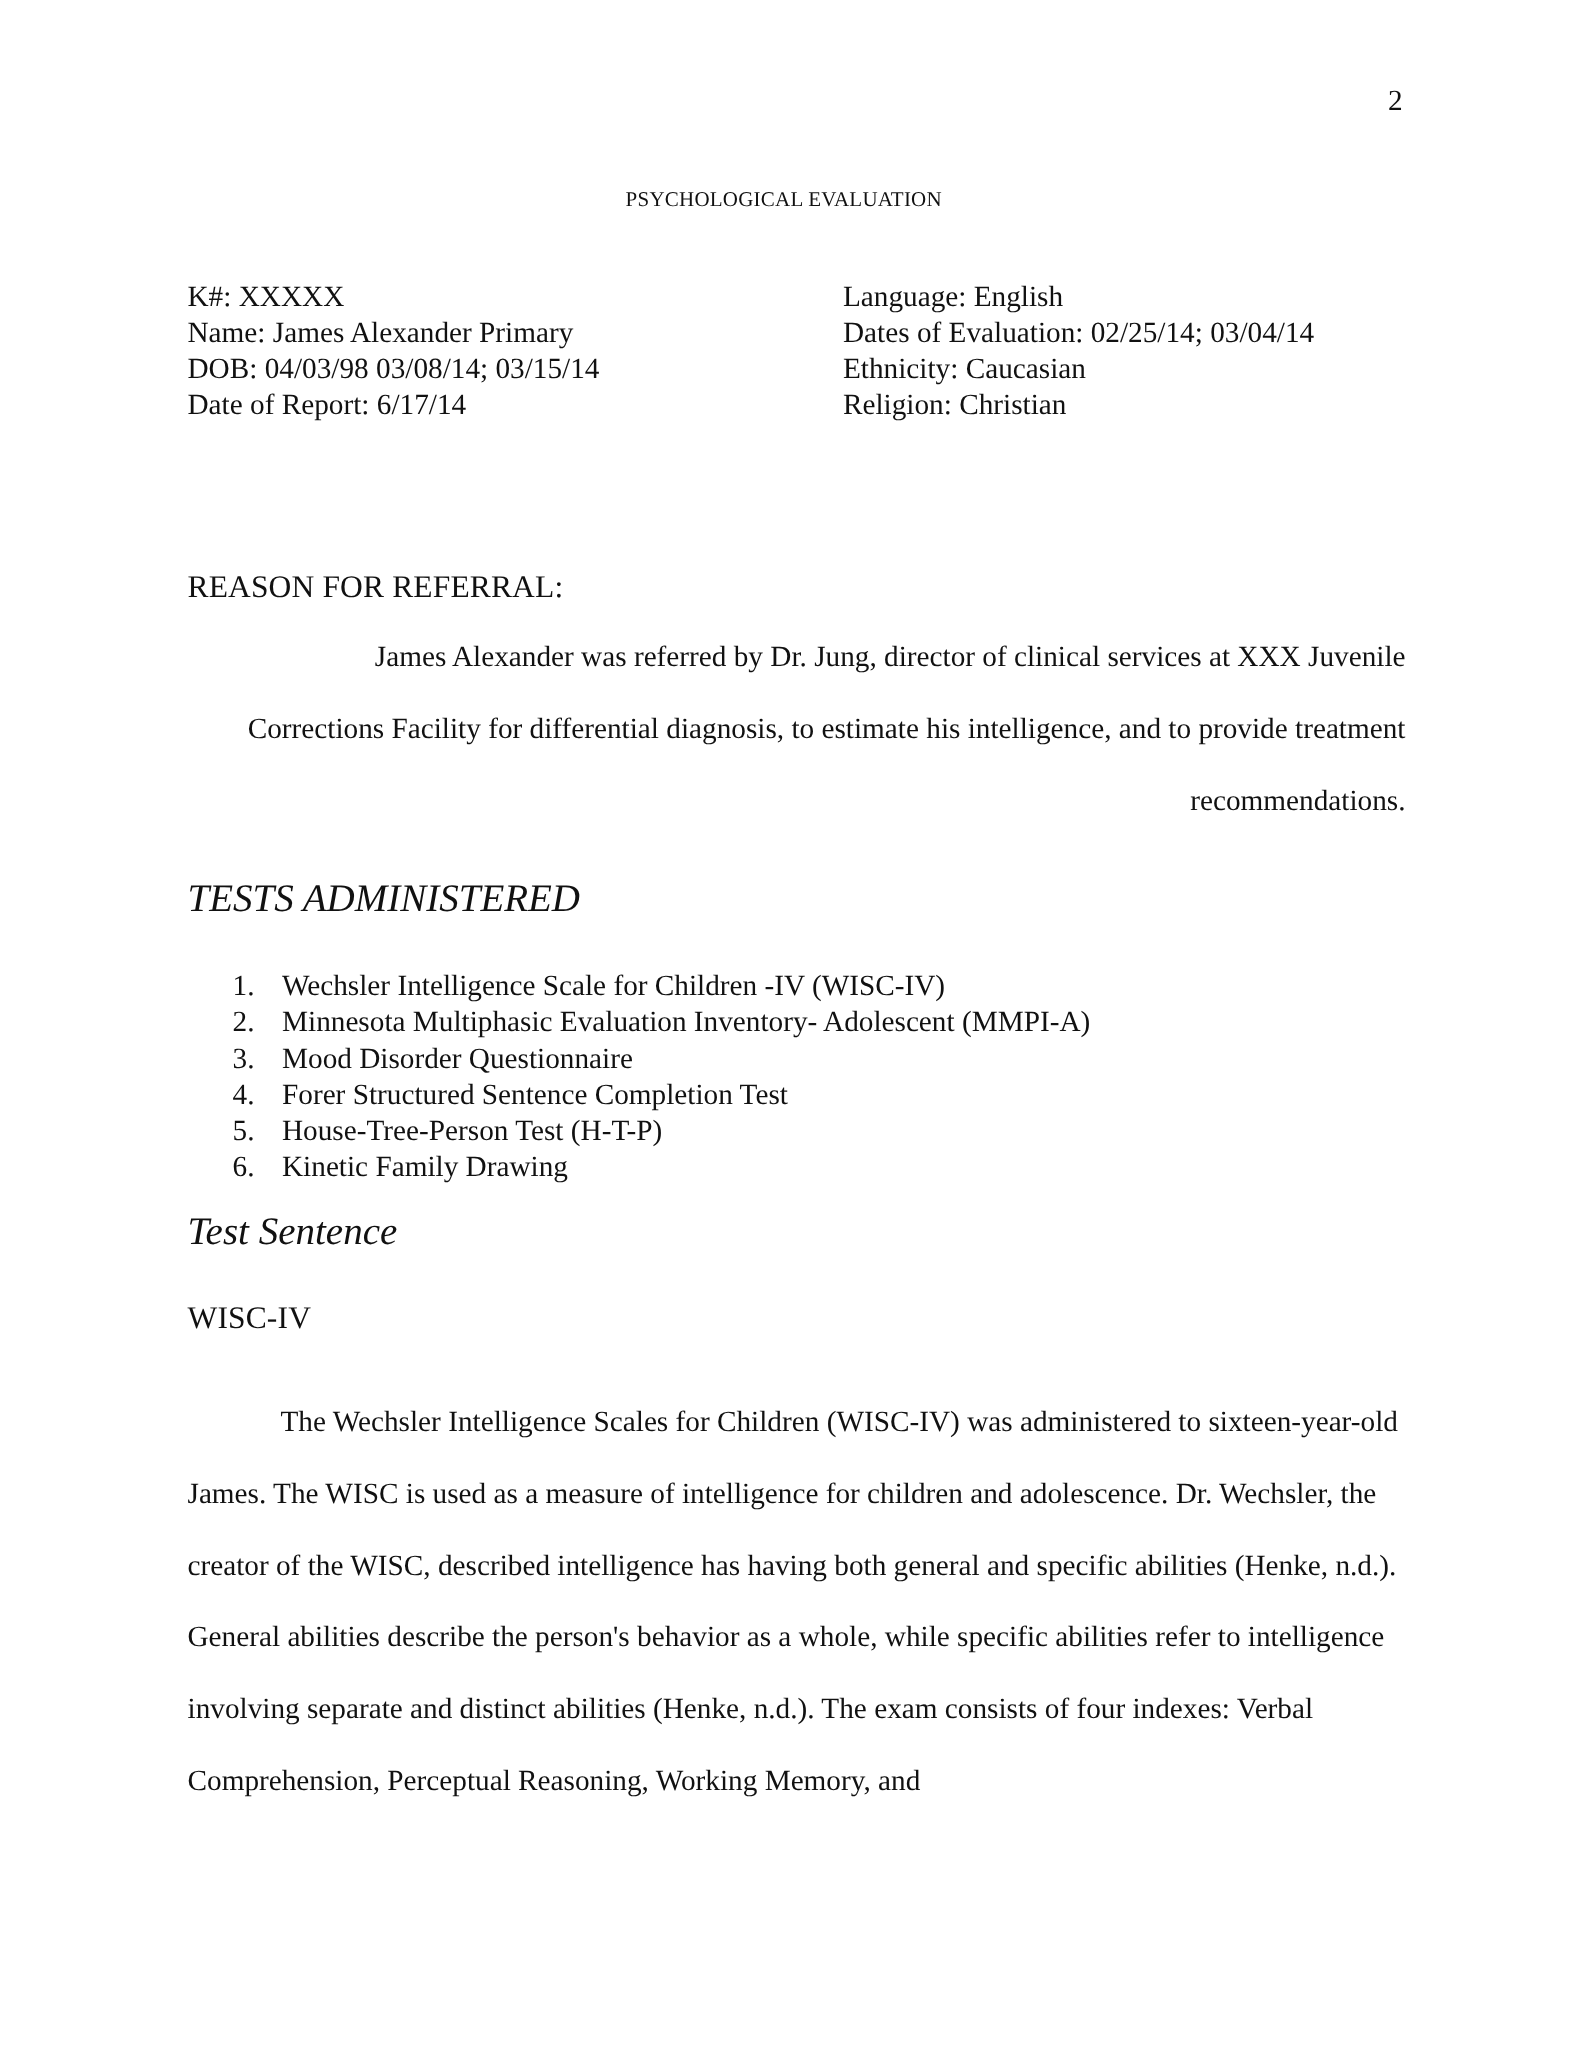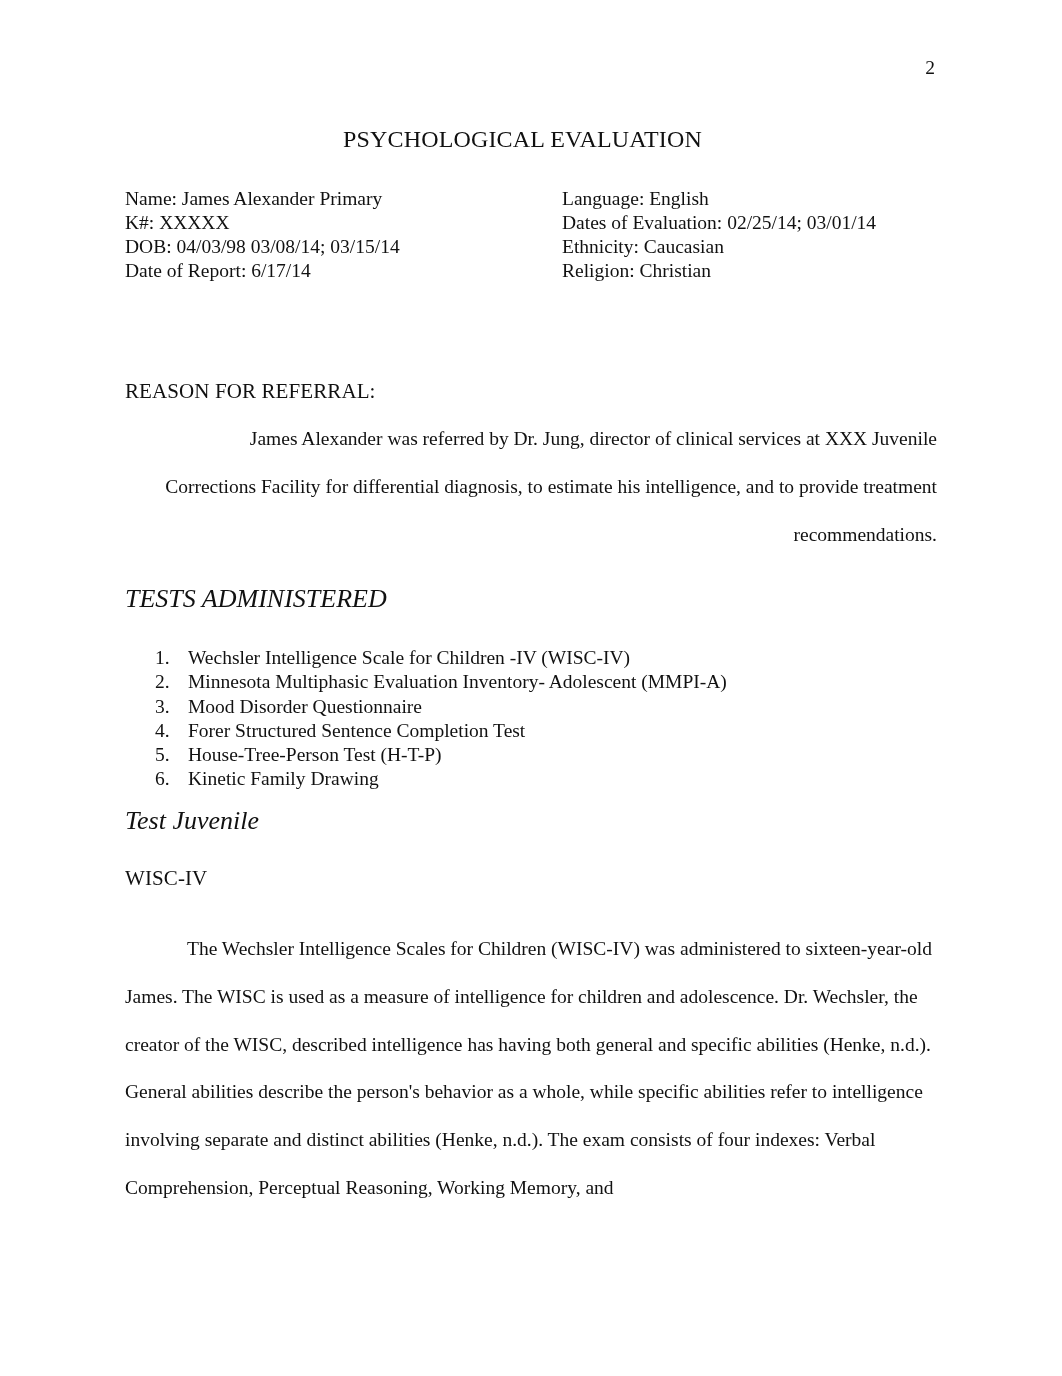--- a/index.html
+++ b/index.html
@@ -37,21 +37,21 @@
     font-size: 19.5px;
     line-height: 1;
     color: #111111;
   }
   .doc-title {
     position: absolute;
     top: 126px;
     left: 0;
     width: 795px;
     text-align: center;
-    font-size: 24px;
+    font-size: 14px;
     line-height: 1.15;
     letter-spacing: 0.15px;
   }
   .info-block {
     position: absolute;
     top: 187px;
     left: 0;
     width: 810px;
     height: 125px;
   }
@@ -122,28 +122,28 @@
 
 <div class="page">
   <div class="content">
 
     <div class="page-number">2</div>
 
     <div class="doc-title">PSYCHOLOGICAL EVALUATION</div>
 
     <div class="info-block">
       <div class="info-col left">
+        <div class="info-row">K#: XXXXX</div>
         <div class="info-row">Name:  James Alexander Primary</div>
-        <div class="info-row">K#: XXXXX</div>
         <div class="info-row">DOB: 04/03/98 03/08/14; 03/15/14</div>
         <div class="info-row">Date of Report:   6/17/14</div>
       </div>
       <div class="info-col right">
         <div class="info-row">Language:   English</div>
-        <div class="info-row">Dates of Evaluation:   02/25/14; 03/01/14</div>
+        <div class="info-row">Dates of Evaluation:   02/25/14; 03/04/14</div>
         <div class="info-row">Ethnicity:   Caucasian</div>
         <div class="info-row">Religion:  Christian</div>
       </div>
     </div>
 
     <div class="section-heading" style="top: 379px;">REASON FOR REFERRAL:</div>
 
     <div class="body-para" style="top: 415px; text-align: right;"><span class="indent"></span><span>James Alexander was referred by Dr. Jung, director of clinical services at XXX Juvenile Corrections Facility for differential diagnosis, to estimate his intelligence, and to provide treatment recommendations.</span></div>
 
     <div class="centered-heading" style="top: 584px;">TESTS ADMINISTERED</div>
@@ -168,20 +168,20 @@
       <li>
         <span class="num">5.</span>
         <span>House-Tree-Person Test (H-T-P)</span>
       </li>
       <li>
         <span class="num">6.</span>
         <span>Kinetic Family Drawing</span>
       </li>
     </ul>
 
-    <div class="centered-heading" style="top: 806px; width: 835px;">Test Juvenile</div>
+    <div class="centered-heading" style="top: 806px; width: 835px;">Test Sentence</div>
 
     <div class="section-heading" style="top: 866px;">WISC-IV</div>
 
     <div class="body-para" style="top: 925px;"><span class="indent"></span><span>The Wechsler Intelligence Scales for Children (WISC-IV) was administered to sixteen-year-old James. The WISC is used as a measure of intelligence for children and adolescence. Dr. Wechsler, the creator of the WISC, described intelligence has having both general and specific abilities (Henke, n.d.). General abilities describe the person's behavior as a whole, while specific abilities refer to intelligence involving separate and distinct abilities (Henke, n.d.). The exam consists of four indexes: Verbal Comprehension, Perceptual Reasoning, Working Memory, and</span></div>
 
   </div>
 </div>
 
 </body></html>

